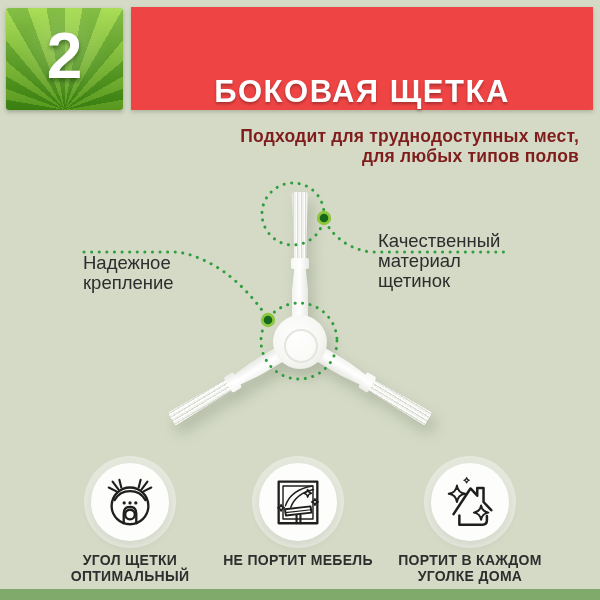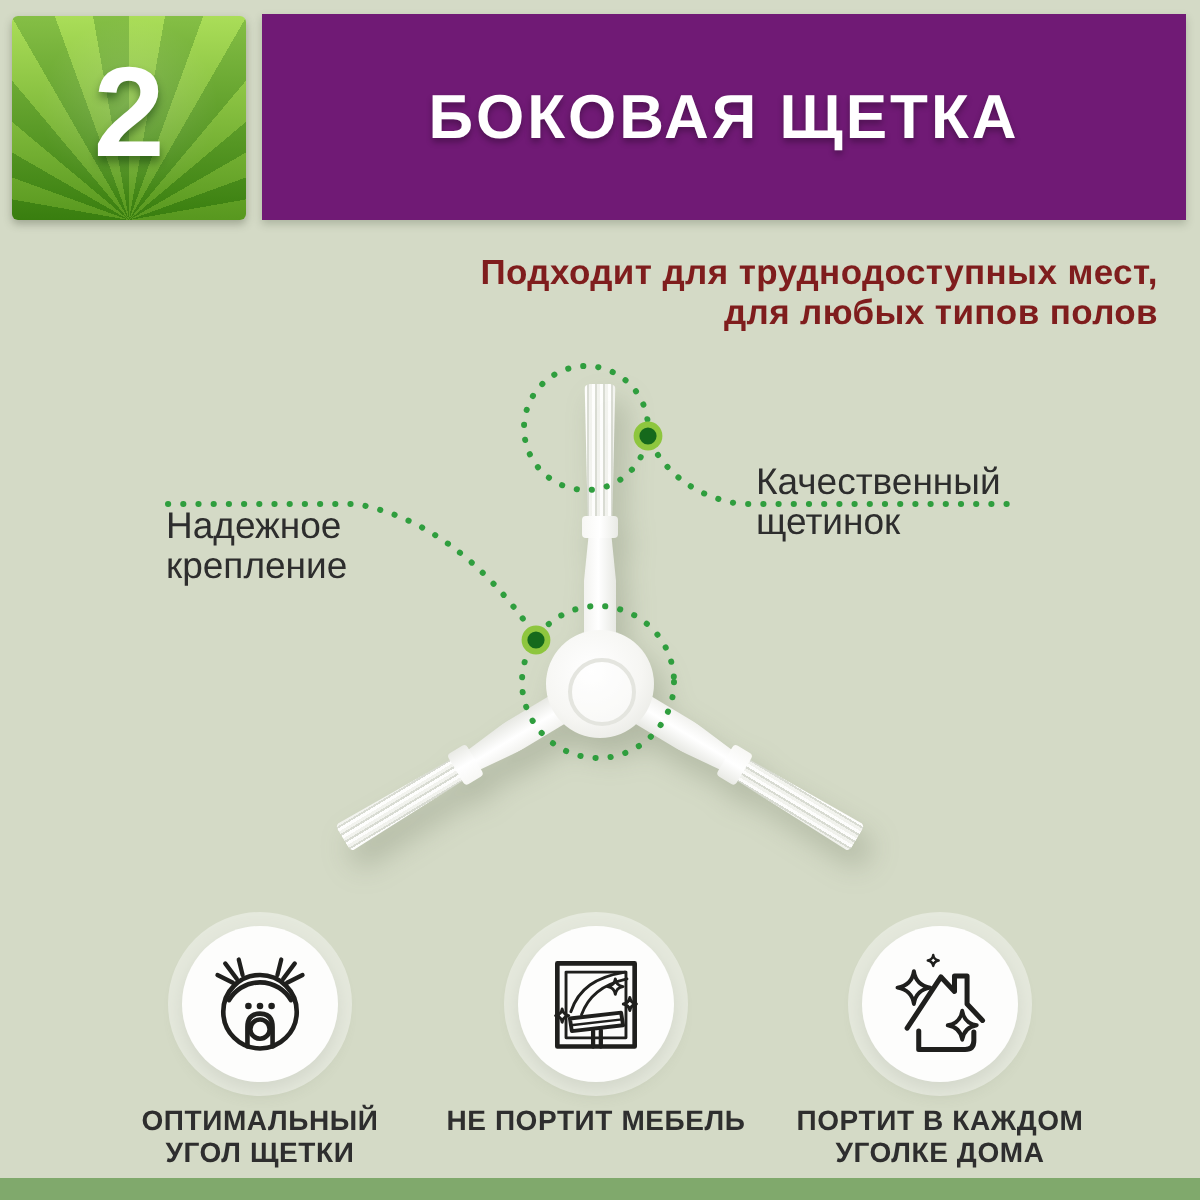--- a/index.html
+++ b/index.html
@@ -8,22 +8,22 @@
   
   .badge{position:absolute;left:6px;top:8px;width:117px;height:102px;border-radius:3px;
     background:
       linear-gradient(to bottom, rgba(240,255,170,.30), rgba(15,75,0,.42)),
       radial-gradient(circle at 50% 45%, rgba(255,255,255,.22), rgba(255,255,255,0) 55%),
       repeating-conic-gradient(from 260deg at 50% 100%, #8ccf35 0deg 10deg, #57a31a 10deg 20deg);
     box-shadow:0 2px 4px rgba(60,70,50,.35);
     display:flex;align-items:center;justify-content:center;}
   .badge .num{font-size:64px;font-weight:800;color:#ffffff;line-height:1;
     padding-bottom:6px;text-shadow:0 3px 4px rgba(0,40,0,.45);}
-  .titlebar{position:absolute;left:131px;top:7px;width:462px;height:103px;background:#701a75;
-    display:flex;align-items:center;justify-content:center;box-shadow:0 2px 4px rgba(60,70,50,.25);}
+  .titlebar{position:absolute;left:131px;top:7px;width:462px;height:103px;background:#ef4444;
+    display:flex;align-items:flex-end;justify-content:center;box-shadow:0 2px 4px rgba(60,70,50,.25);}
   .titlebar .title{font-size:31px;font-weight:800;letter-spacing:1.5px;color:#ffffff;
     text-shadow:0 2px 3px rgba(0,0,0,.3);}
   
   .subtitle{position:absolute;right:21px;top:126px;text-align:right;font-size:17.5px;
     font-weight:700;line-height:20px;color:#7f1d1d;letter-spacing:.2px;}
   
   .brush{position:absolute;left:0;top:0;width:600px;height:600px;
     filter:drop-shadow(5px 9px 7px rgba(90,100,75,.28));}
   .armwrap{position:absolute;left:300px;top:342px;width:0;height:0;}
   .arm-shaft{position:absolute;left:-8px;top:-80px;width:16px;height:60px;
@@ -108,40 +108,41 @@
       <circle cx="268" cy="320" r="4.3" fill="#15691c"></circle>
     </g>
   </svg>
 
   <div class="callout" style="left:83px;top:233px;margin-top:20px;">
     <span>Надежное</span>
     <span>крепление</span>
   </div>
   <div class="callout right" style="left:378px;top:231px;">
     <span>Качественный</span>
+    <span>материал</span>
     <span>щетинок</span>
   </div>
 
   <div class="feature" style="left:35px;top:463px;">
     <div class="fcircle">
       <svg width="58" height="58" viewBox="0 0 60 60">
         <circle class="ic" cx="30" cy="34" r="19" stroke-width="2.4"></circle>
         <path class="ic" d="M14,28 A18.5,18.5 0 0 1 46,28" stroke-width="2.4"></path>
         <circle cx="24" cy="31" r="1.7" fill="#1f1f1d"></circle>
         <circle cx="30" cy="31" r="1.7" fill="#1f1f1d"></circle>
         <circle cx="36" cy="31" r="1.7" fill="#1f1f1d"></circle>
         <path class="ic" d="M23.5,52 V42 Q23.5,35 30,35 Q36.5,35 36.5,42 V52" stroke-width="2.4"></path>
         <circle class="ic" cx="30" cy="43" r="5" stroke-width="2.4"></circle>
         <path class="ic" d="M18,17 L12,9 M16,19 L8,15 M21,15 L19,7" stroke-width="2.2"></path>
         <path class="ic" d="M42,17 L48,9 M44,19 L52,15 M39,15 L41,7" stroke-width="2.2"></path>
       </svg>
     </div>
     <div class="fcaption">
+      <span>УГОЛ ЩЕТКИ</span>
       <span>ОПТИМАЛЬНЫЙ</span>
-      <span>УГОЛ ЩЕТКИ</span>
     </div>
   </div>
 
   <div class="feature" style="left:203px;top:463px;">
     <div class="fcircle">
       <svg width="58" height="58" viewBox="0 0 60 60">
         <rect class="ic" x="10" y="9" width="40" height="43" stroke-width="2.4"></rect>
         <rect class="ic" x="14.5" y="13.5" width="31" height="34" stroke-width="1.5"></rect>
         <path class="ic" d="M17,34 C21,22 30,16 45,13.5" stroke-width="1.5"></path>
         <path class="ic" d="M22.5,35.5 C26,26 33,20 46,17" stroke-width="1.5"></path>

